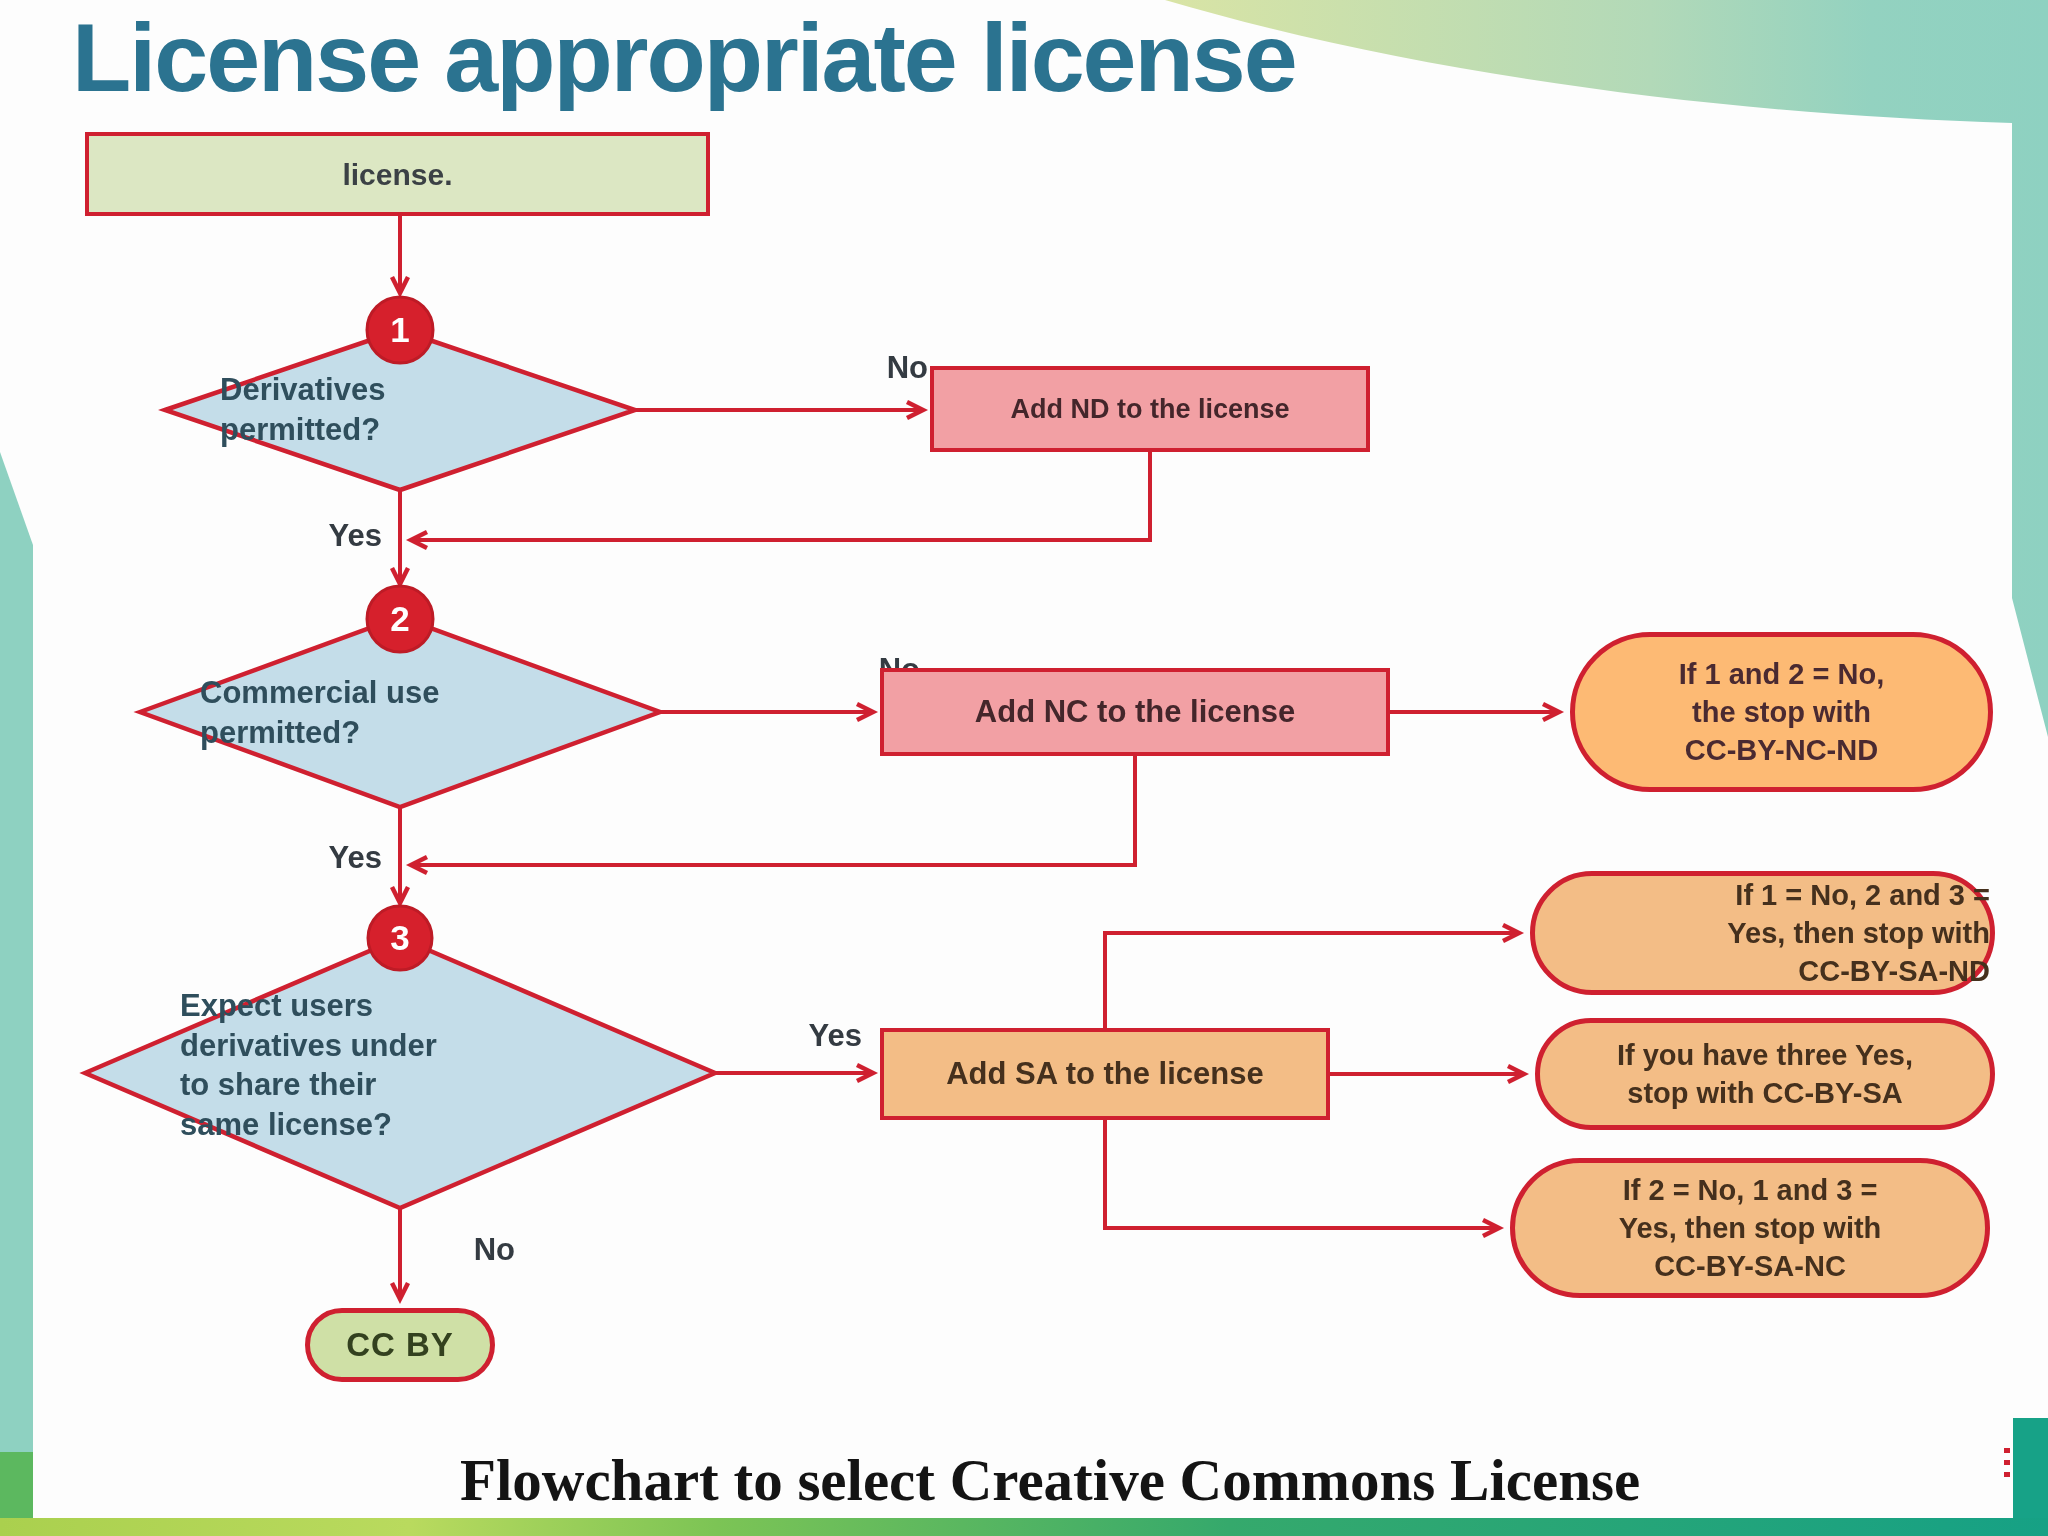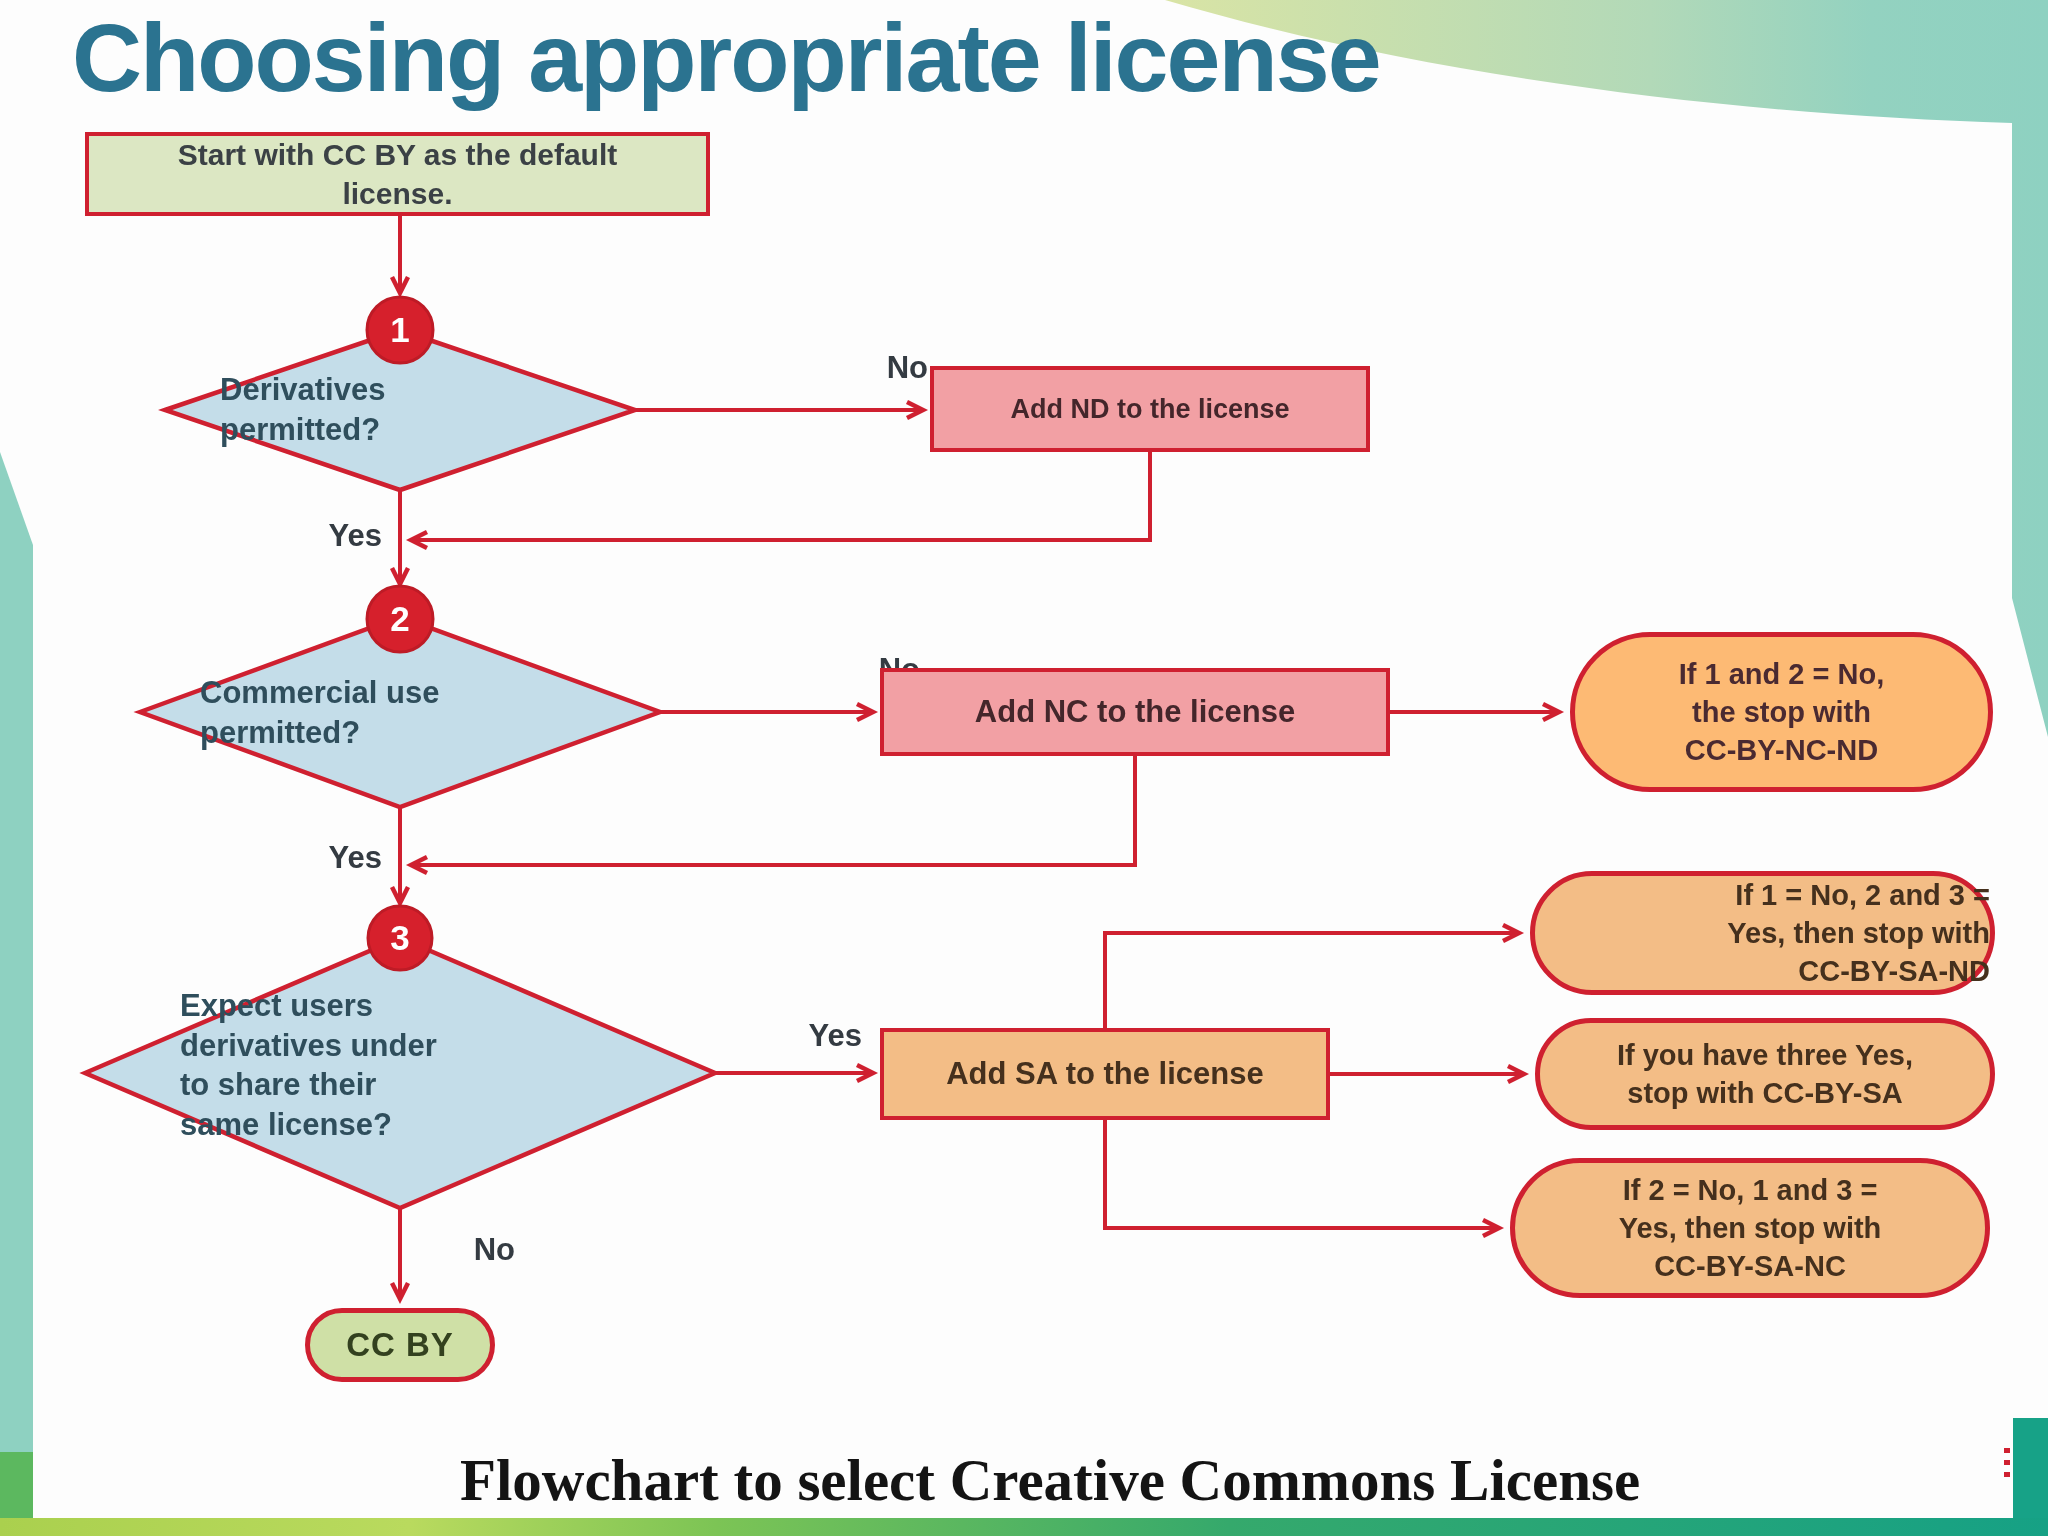--- a/index.html
+++ b/index.html
@@ -121,24 +121,23 @@
     <polygon points="85,1073 400,938 715,1073 400,1208"></polygon>
   </g>
 
   <g fill="#d6202c" stroke="#be1b26" stroke-width="3">
     <circle cx="400" cy="330" r="33"></circle>
     <circle cx="400" cy="619" r="33"></circle>
     <circle cx="400" cy="938" r="32"></circle>
   </g>
 </svg>
 
-<h1 class="title">Choosing appropriate license</h1>
+<h1 class="title">License appropriate license</h1>
 
 <div class="node green-fill start">
-  <div>Start with CC BY as the default</div>
   <div>license.</div>
 </div>
 
 <div class="cnum c1">1</div>
 <div class="cnum c2">2</div>
 <div class="cnum c3">3</div>
 
 <div class="dtext d1">
   <div>Derivatives</div>
   <div>permitted?</div>

